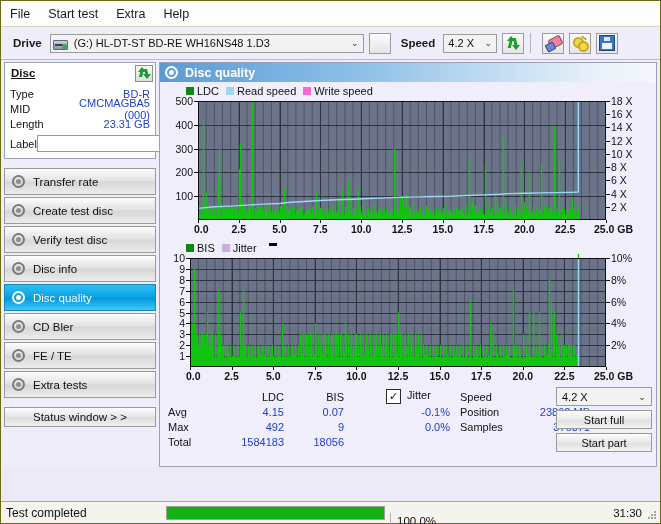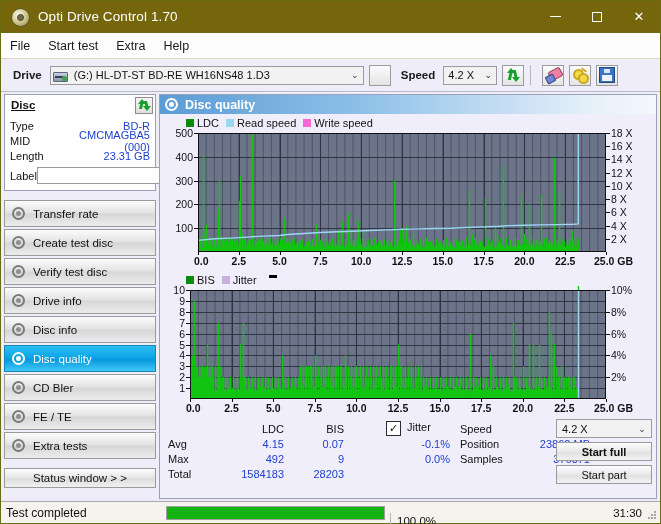--- a/index.html
+++ b/index.html
@@ -195,21 +195,21 @@
     height:19px;background:#f2f2f2;border:1px solid #9b9b9b;display:flex;align-items:center;
     font-size:11px;color:#111;box-sizing:border-box;
   }
   .rbtns .sel .txt{padding-left:5px;}
   .rbtns .sel .arrow{margin-left:auto;width:18px;text-align:center;font-size:9px;color:#333;font-family:"DejaVu Sans",sans-serif;}
   .rbtns .b{
     margin-top:4px;height:19px;border:1px solid #9a9a9a;
     background:linear-gradient(#fcfcfc,#e9e9e9 50%,#dfdfdf 52%,#f2f2f2);
     display:flex;align-items:center;justify-content:center;font-size:11px;color:#111;box-sizing:border-box;
   }
-  .rbtns .b.bold{font-weight:bold;}
+  .rbtns .b.bold{font-weight:normal;}
   
   .statusbar{
     position:absolute;left:0;bottom:0;width:659px;height:22px;background:#f4f3ee;
     border-top:1px solid #a8a8a8;display:flex;align-items:center;box-sizing:border-box;
   }
   .statusbar .st{font-size:12px;color:#111;margin-left:5px;width:160px;}
   .progress-outer{
     width:219px;height:14px;background:#e9e9e9;border:1px solid #a0a0a0;box-sizing:border-box;
     position:relative;overflow:hidden;
   }
@@ -217,36 +217,20 @@
   .pct{width:70px;text-align:left;padding-left:6px;font-size:11.5px;color:#111;border-left:1px solid #b5b5b5;margin-left:5px;height:16px;line-height:16px;margin-top:17px;}
   .elapsed{margin-left:auto;margin-right:18px;font-size:11.5px;color:#111;}
   .grip{position:absolute;right:3px;bottom:3px;width:10px;height:10px;}
   .grip i{position:absolute;width:2px;height:2px;background:#a5a5a5;}
 </style>
 </head>
 <body>
 
 <div class="window">
 
-  <div class="titlebar">
-    <div class="title-icon">
-      <div class="disc"></div>
-        <div class="hub"></div>
-    </div>
-    <div class="title-text">Opti Drive Control 1.70</div>
-    <div class="title-btns">
-      <div class="tb-min">
-          <i></i>
-        </div>
-      <div class="tb-max">
-          <i></i>
-        </div>
-      <div class="tb-close">✕</div>
-    </div>
-  </div>
 
   <div class="menubar">
     <span>File</span>
     <span>Start test</span>
     <span>Extra</span>
     <span>Help</span>
   </div>
 
   <div class="toolbar">
     <div class="tb-label">Drive</div>
@@ -352,27 +336,20 @@
               <div class="core"></div>
             </div>
           <div class="lbl">Create test disc</div>
         </div>
         <div class="navitem">
           <div class="navicon">
               <div class="ring"></div>
               <div class="core"></div>
             </div>
           <div class="lbl">Verify test disc</div>
-        </div>
-        <div class="navitem">
-          <div class="navicon">
-              <div class="ring"></div>
-              <div class="core"></div>
-            </div>
-          <div class="lbl">Drive info</div>
         </div>
         <div class="navitem">
           <div class="navicon">
               <div class="ring"></div>
               <div class="core"></div>
             </div>
           <div class="lbl">Disc info</div>
         </div>
         <div class="navitem active">
           <div class="navicon">
@@ -1092,21 +1069,21 @@
           </div>
           <div class="sline">
             <div class="rl">Max</div>
             <div class="c1">492</div>
             <div class="c2">9</div>
             <div class="c3">0.0%</div>
           </div>
           <div class="sline">
             <div class="rl">Total</div>
             <div class="c1">1584183</div>
-            <div class="c2">28203</div>
+            <div class="c2">18056</div>
             <div class="c3"></div>
           </div>
         </div>
 
         <div class="jitterbox">✓</div>
         <div class="jitterlbl">Jitter</div>
 
         <div class="rightstats">
           <div class="rline">
             <div class="k">Speed</div>

